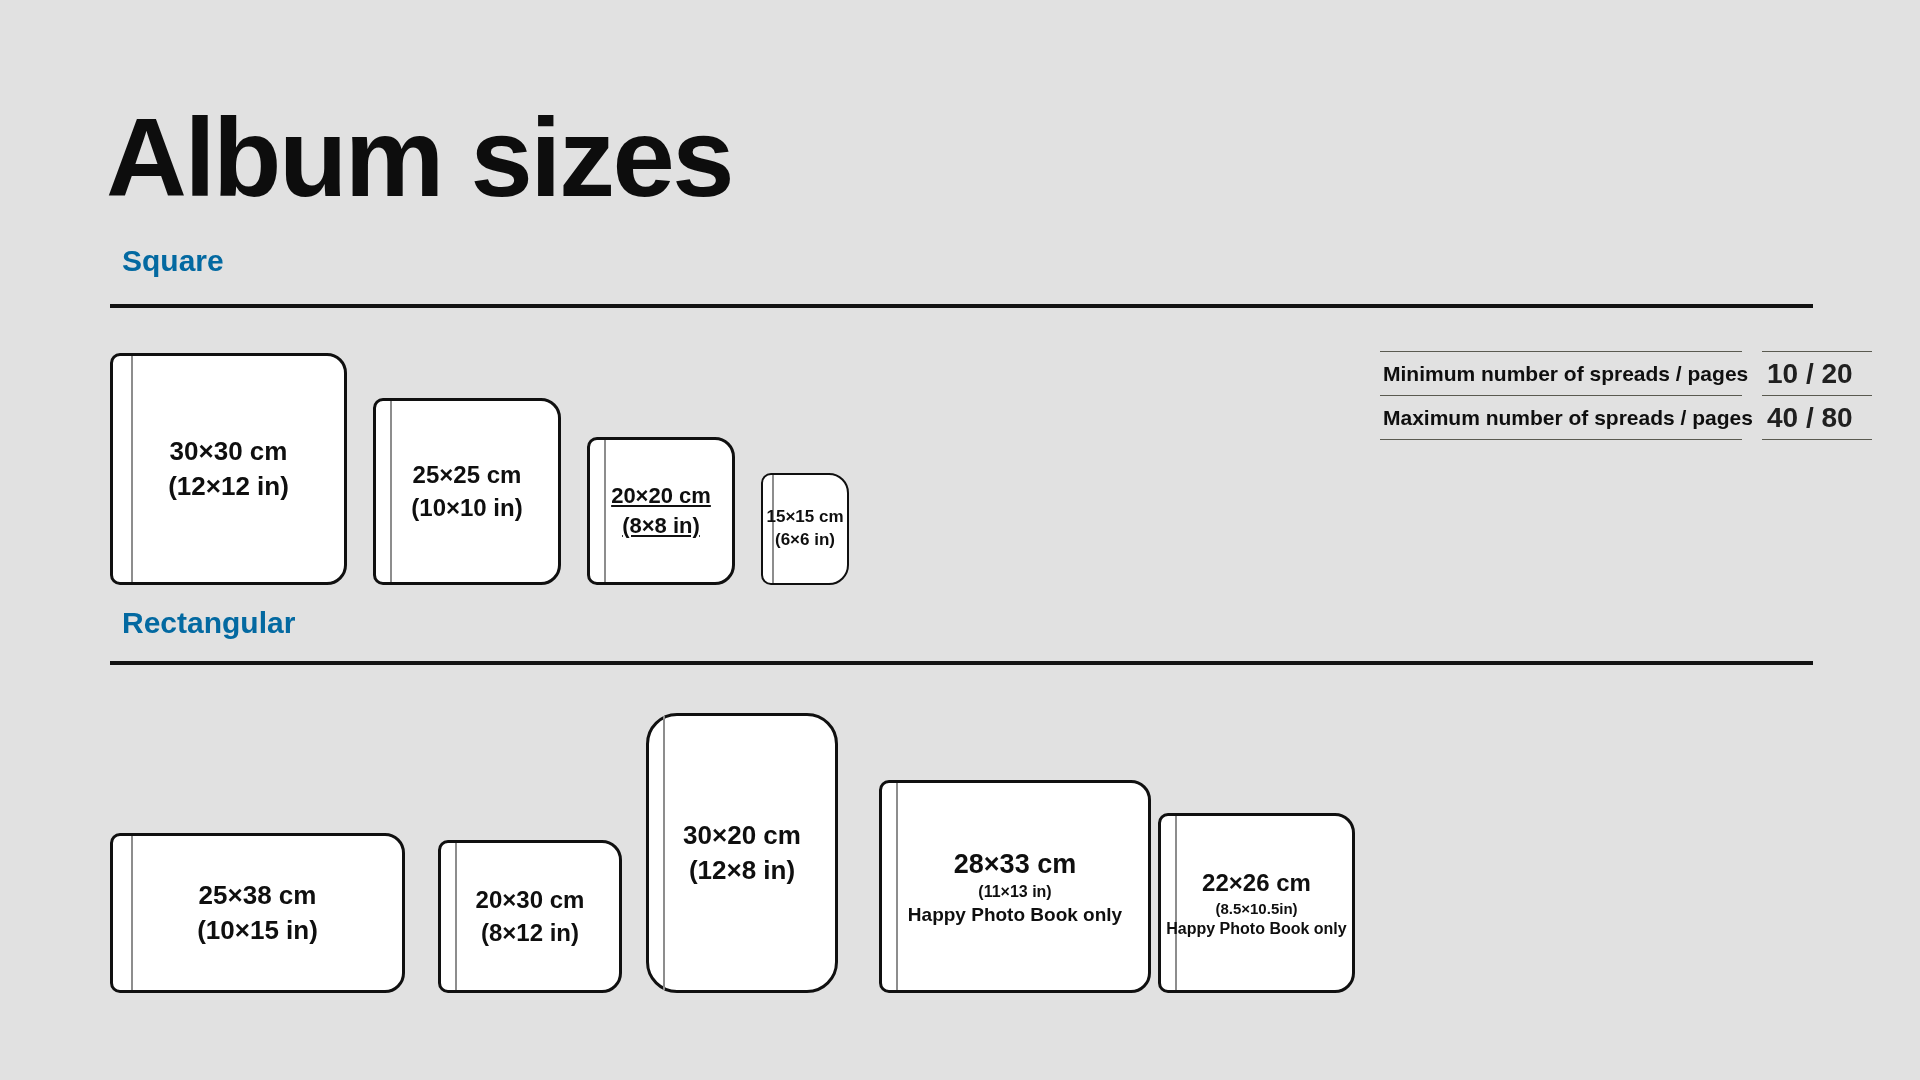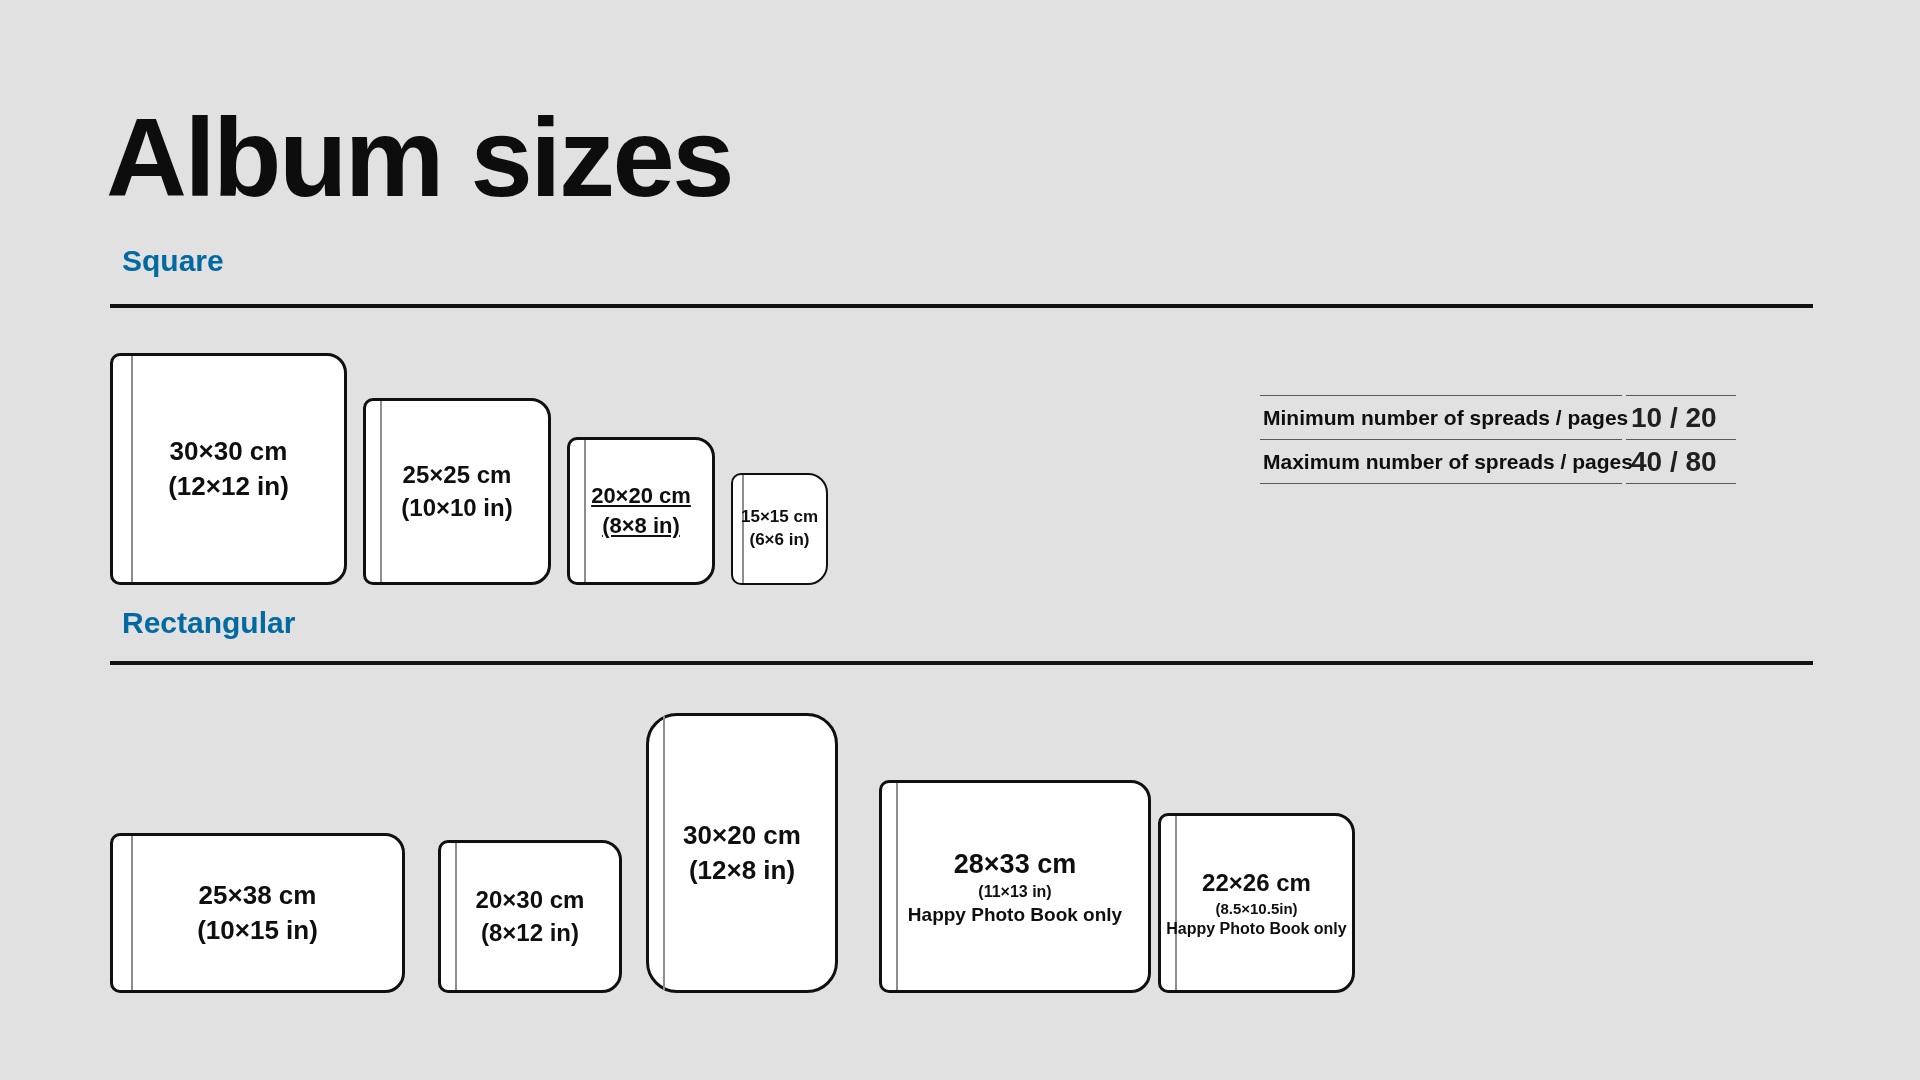--- a/index.html
+++ b/index.html
@@ -23,35 +23,35 @@
   .heading-square{top:244px;}
   .heading-rect{top:606px;}
   .rule{
     position:absolute;left:110px;width:1703px;height:4px;background:#121212;
   }
   .rule-square{top:304px;}
   .rule-rect{top:661px;}
 
   
   .spreads-table{
-    position:absolute;left:1260px;top:351px;
-    display:grid;grid-template-columns:362px 110px;column-gap:4px;margin-top:44px;
+    position:absolute;left:1380px;top:351px;
+    display:grid;grid-template-columns:362px 110px;column-gap:20px;
   }
   .spreads-table .cell{
     border-top:1.5px solid #5a5a50;
     height:44px;display:flex;align-items:center;
     box-sizing:border-box;
   }
   .spreads-table .t-label{font-size:21px;font-weight:700;color:#0f0f0f;padding-left:3px;white-space:nowrap;}
   .spreads-table .t-value{font-size:28px;font-weight:700;color:#202020;padding-left:5px;white-space:nowrap;}
   .spreads-table .t-foot{height:0;}
 
   
   .row{position:absolute;display:flex;align-items:flex-end;}
-  .row-square{left:110px;top:353px;height:232px;gap:16px;}
+  .row-square{left:110px;top:353px;height:232px;gap:26px;}
   .row-rect{left:110px;top:713px;height:280px;}
 
   .card{
     position:relative;box-sizing:border-box;
     background:#ffffff;
     border:3px solid #101010;
     border-radius:10px 20px 20px 10px;
     display:flex;align-items:center;justify-content:center;
     text-align:center;flex:0 0 auto;
   }
@@ -60,21 +60,21 @@
     background:#8d8d8d;
   }
   .sq1 .spine,.r1 .spine{left:18px;}
   .sq4 .spine{left:9px;}
   .card-lines{position:relative;line-height:1.35;font-weight:700;color:#0f0f0f;}
 
   
   .sq1{width:237px;height:232px;font-size:26px;}
   .sq2{width:188px;height:187px;font-size:24px;}
   .sq3{width:148px;height:148px;font-size:22px;text-decoration:underline;}
-  .sq4{width:97px;height:112px;font-size:17px;border-width:2.5px;}
+  .sq4{width:88px;height:112px;font-size:17px;border-width:2.5px;}
 
   
   .r1{width:295px;height:160px;font-size:26px;}
   .r2{width:184px;height:153px;font-size:24px;margin-left:33px;}
   .r3{width:192px;height:280px;font-size:26px;margin-left:24px;border-radius:31px;}
   .r4{width:272px;height:213px;font-size:27px;margin-left:41px;}
   .r5{width:197px;height:180px;font-size:24px;margin-left:7px;}
 
   .r4 .size-in{font-size:16px;line-height:1.3;}
   .r4 .note{font-size:19px;line-height:1.3;}

